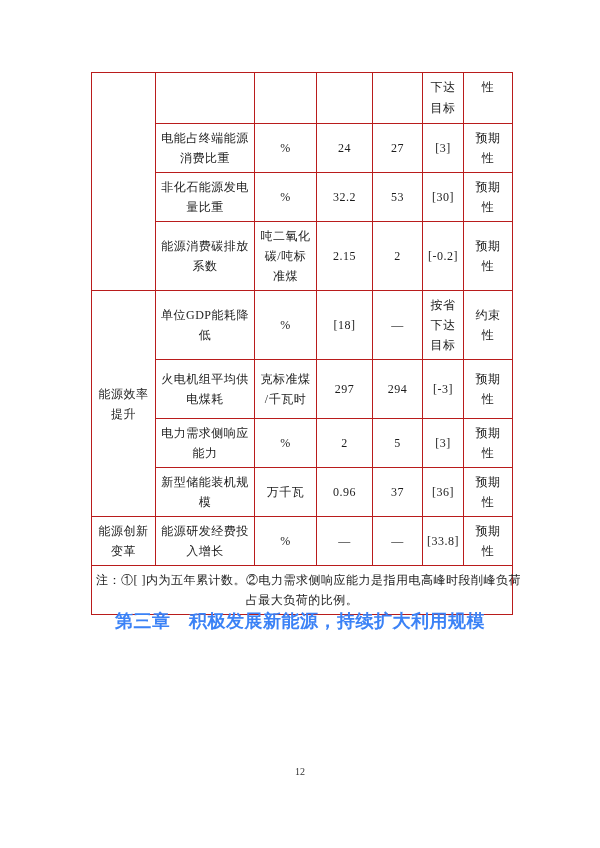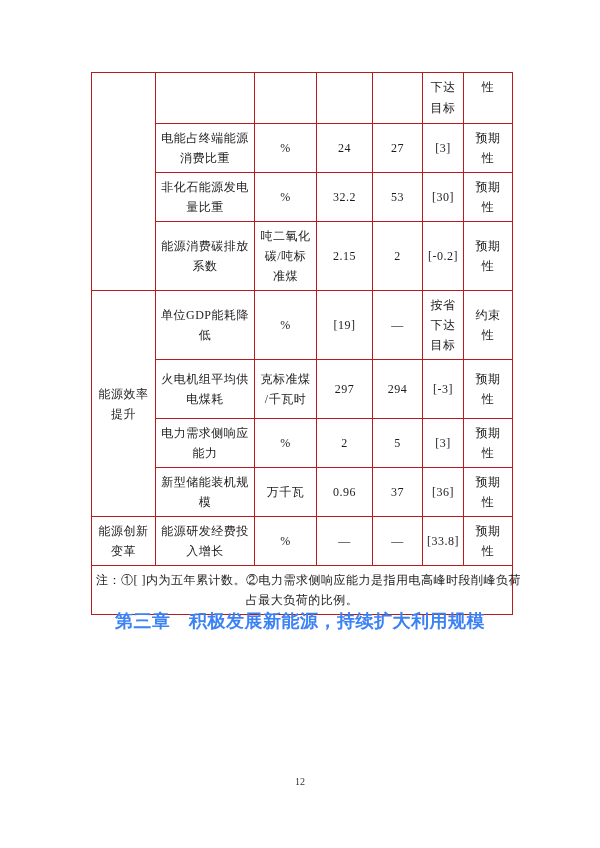--- a/index.html
+++ b/index.html
@@ -79,21 +79,20 @@
   }
 
   
   .page-number {
     position: absolute;
     left: 0; right: 0; top: 766px;
     text-align: center;
     font-family: "Liberation Serif", serif;
     font-size: 10px;
     color: #333;
-    margin-top: 10px;
   }
 </style>
 </head>
 <body>
 
 <div class="page">
 
   <table class="targets">
     <colgroup>
       <col style="width:64px">
@@ -146,21 +145,21 @@
         <td>[-0.2]</td>
         <td>预期
 性</td>
       </tr>
       <tr style="height:65px">
         <td rowspan="4">能源效率
 提升</td>
         <td>单位GDP能耗降
 低</td>
         <td>%</td>
-        <td>[19]</td>
+        <td>[18]</td>
         <td>—</td>
         <td>按省
 下达
 目标</td>
         <td>约束
 性</td>
       </tr>
       <tr style="height:59px">
         <td>火电机组平均供
 电煤耗</td>

